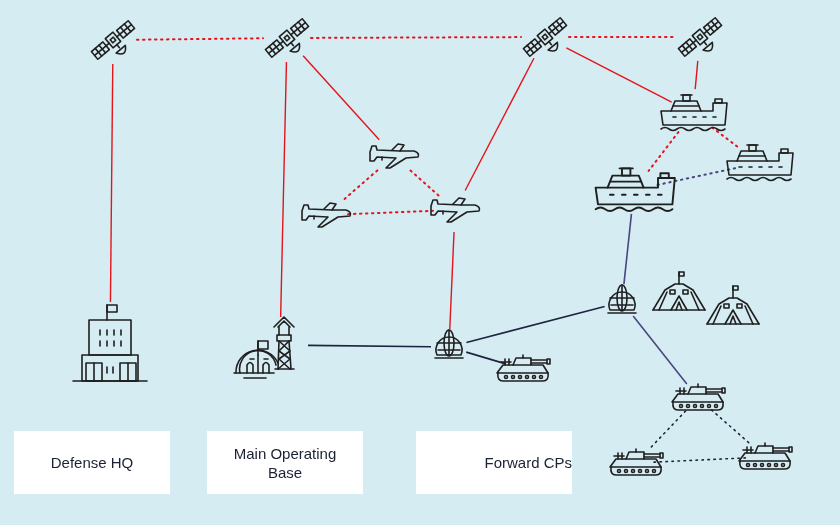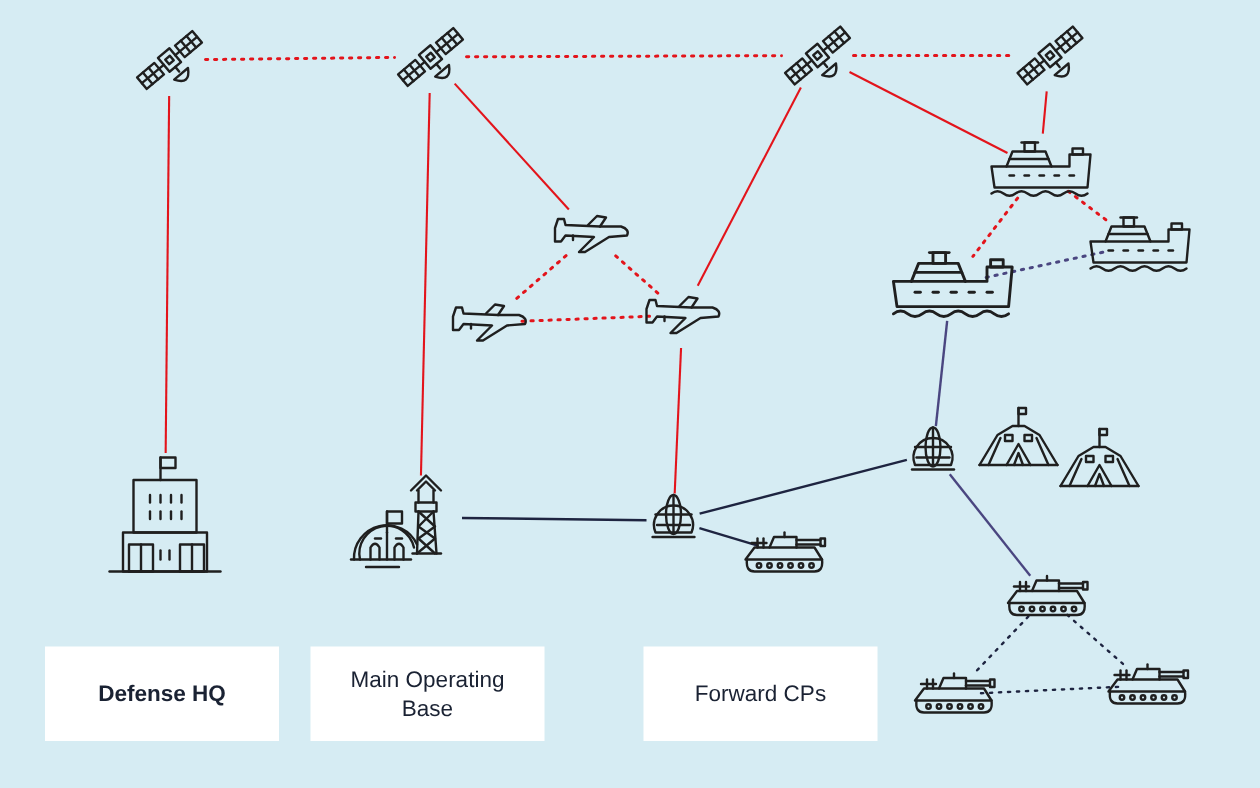--- a/index.html
+++ b/index.html
@@ -229,21 +229,21 @@
       </g>
       <g transform="translate(636,463) scale(1)">
         <use href="#sym-tank"></use>
       </g>
       <g transform="translate(765,457) scale(1)">
         <use href="#sym-tank"></use>
       </g>
     </g>
 </svg>
 
-<div class="label-box" style="left:30px;font-weight:bold;">
+<div class="label-box" style="left:14px;">
   <span>Defense HQ</span>
 </div>
 <div class="label-box" style="left:207px;">
   <span style="display:block;width:120px;">Main Operating Base</span>
 </div>
-<div class="label-box" style="left:429px;">
+<div class="label-box" style="left:416px;justify-content:flex-end;">
   <span>Forward CPs</span>
 </div>
 
 </body></html>

